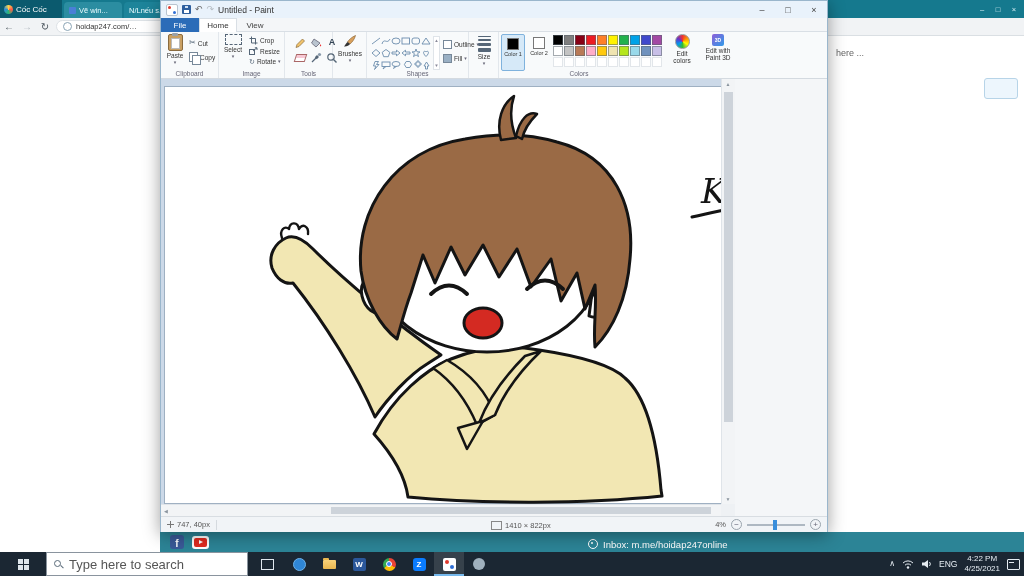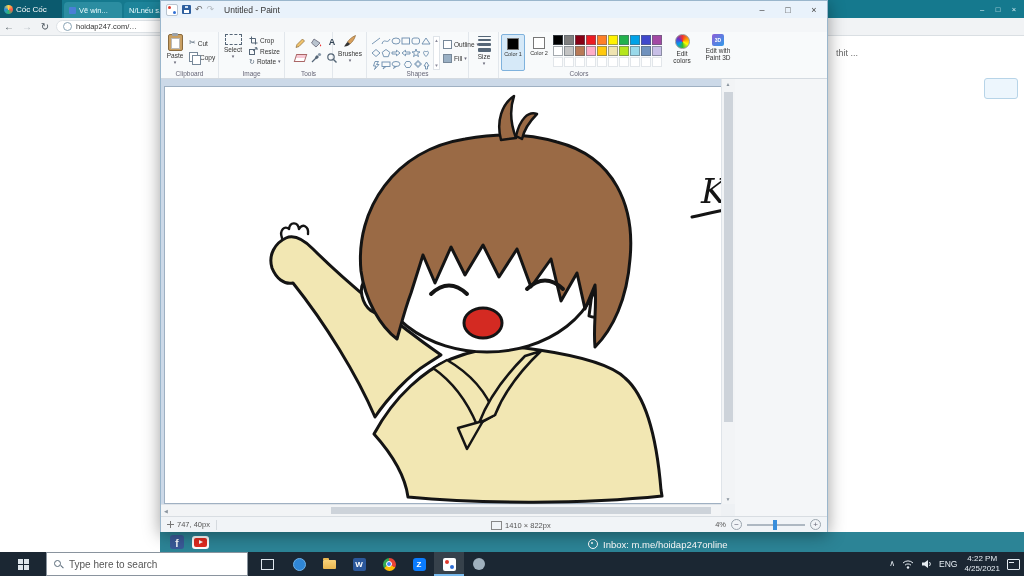--- a/index.html
+++ b/index.html
@@ -37,21 +37,21 @@
   .paint{left:160px;top:0;width:668px;height:532px;background:#f4f6f8;border:1px solid #9ab6cc;box-sizing:border-box;box-shadow:0 3px 16px rgba(0,0,0,.38);}
   .ptitle{left:0;top:0;width:100%;height:17px;background:#e9f2fb;gap:4px;padding-left:5px;box-sizing:border-box;}
   .i-paintapp{width:10px;height:10px;border-radius:2px;background:#fff;border:1px solid #b8c4d0;position:relative;flex:0 0 auto;}
   .i-paintapp::before{content:"";position:absolute;left:1px;top:1px;width:3px;height:3px;border-radius:50%;background:#e03a2e;}
   .i-paintapp::after{content:"";position:absolute;right:1px;bottom:1px;width:3px;height:3px;border-radius:50%;background:#2f6fd6;}
   .i-save{width:9px;height:9px;background:#2e5f9e;border-radius:1px;position:relative;flex:0 0 auto;}
   .i-save::after{content:"";position:absolute;left:2px;bottom:1px;width:5px;height:3px;background:#fff;}
   .i-save::before{content:"";position:absolute;left:3px;top:1px;width:3px;height:2px;background:#cfe0f2;}
   .qat-g{font-size:9px;color:#666;line-height:1;}
   .qat-g.dis{color:#b3bac1;}
-  .ptitle-text{font-size:8.5px;color:#333;margin-left:6px;white-space:nowrap;}
+  .ptitle-text{font-size:8.5px;color:#333;margin-left:0;white-space:nowrap;}
   .wbtns{margin-left:auto;height:17px;display:flex;}
   .wbtn{width:26px;height:17px;font-size:9px;color:#444;}
   .pmenu{left:0;top:17px;width:100%;height:14px;background:#f4f6f8;border-bottom:1px solid #d9dfe5;display:flex;box-sizing:border-box;}
   .mtab{height:14px;font-size:8px;display:flex;align-items:center;justify-content:center;}
   .mtab.file{width:38px;background:#2b6cb8;color:#fff;}
   .mtab.home{width:38px;background:#fff;border:1px solid #d9dfe5;border-bottom:0;color:#333;box-sizing:border-box;}
   .mtab.view{width:36px;color:#444;}
   .pribbon{left:0;top:31px;width:100%;height:47px;background:#f8fafb;border-bottom:1px solid #d4dae0;box-sizing:border-box;}
   .grp{position:absolute;top:0;height:46px;border-right:1px solid #e2e7ec;box-sizing:border-box;}
   .grp-label{position:absolute;bottom:1px;left:0;width:100%;text-align:center;font-size:6.5px;color:#667;}
@@ -105,21 +105,21 @@
 
   
   .taskbar{left:0;top:552px;width:1024px;height:24px;background:#1b2733;color:#e6edf3;}
   .start{left:0;top:0;width:46px;height:24px;}
   .winlogo{display:grid;grid-template-columns:5px 5px;grid-auto-rows:5px;gap:1px;}
   .winlogo div{background:#dfe6ec;}
   .tsearch{left:46px;top:0;width:202px;height:24px;background:#fff;border:1px solid #8a949e;box-sizing:border-box;gap:6px;padding-left:7px;}
   .i-mag{width:9px;height:9px;position:relative;flex:0 0 auto;}
   .i-mag::before{content:"";position:absolute;left:0;top:0;width:5px;height:5px;border:1.3px solid #5a6b7a;border-radius:50%;}
   .i-mag::after{content:"";position:absolute;left:6px;top:6px;width:3.5px;height:1.3px;background:#5a6b7a;transform:rotate(45deg);}
-  .tsearch span{font-size:10px;color:#555;}
+  .tsearch span{font-size:13px;color:#555;}
   .tbi{position:absolute;top:0;width:30px;height:24px;display:flex;align-items:center;justify-content:center;}
   .tbi.active{background:rgba(255,255,255,.12);box-shadow:inset 0 -2px 0 #76b9ed;}
   .i-tv{width:11px;height:9px;border:1px solid #dfe7ee;}
   .i-cocb{width:13px;height:13px;border-radius:50%;background:#2f86d6;border:1px solid #6db2ea;box-sizing:border-box;}
   .i-folder{width:13px;height:9px;background:linear-gradient(#f8d27a,#eab74f);border-radius:1px;position:relative;}
   .i-folder::before{content:"";position:absolute;top:-2px;left:0;width:6px;height:2px;background:#eab74f;border-radius:1px 1px 0 0;}
   .i-word{width:13px;height:13px;background:#2b579a;border-radius:2px;color:#fff;font-size:8px;font-weight:bold;display:flex;align-items:center;justify-content:center;}
   .i-chrome{width:13px;height:13px;border-radius:50%;background:conic-gradient(#ea4335 0 33%,#fbbc05 0 66%,#34a853 0);position:relative;}
   .i-chrome::after{content:"";position:absolute;left:3.5px;top:3.5px;width:6px;height:6px;background:#4285f4;border:1px solid #fff;border-radius:50%;box-sizing:border-box;}
   .i-zalo{width:13px;height:13px;background:#0a7cff;border-radius:3px;color:#fff;font-size:8px;font-weight:bold;display:flex;align-items:center;justify-content:center;}
@@ -162,21 +162,21 @@
     <span class="navg">←</span>
     <span class="navg dis">→</span>
     <span class="navg">↻</span>
     <div class="abs addr f">
       <span class="i-info"></span>
       <span>hoidap247.com/…</span>
     </div>
   </div>
 
   <div class="abs bpage">
-    <div class="abs ptext">thit ...</div>
+    <div class="abs ptext">here ...</div>
     <div class="abs pwidget"></div>
   </div>
 
   <div class="abs site-footer f">
     <div class="i-fb">f</div>
     <div class="i-yt ctr">
         <div class="i-yt-in"></div>
       </div>
     <div class="abs inbox f">
       <span class="i-pin"></span>
@@ -192,20 +192,25 @@
       <span class="qat-g">↶</span>
       <span class="qat-g dis">↷</span>
       <span class="ptitle-text">Untitled - Paint</span>
       <div class="wbtns">
         <div class="wbtn ctr">–</div>
         <div class="wbtn ctr">□</div>
         <div class="wbtn ctr">×</div>
       </div>
     </div>
 
+    <div class="abs pmenu">
+      <div class="mtab file">File</div>
+      <div class="mtab home">Home</div>
+      <div class="mtab view">View</div>
+    </div>
 
     <div class="abs pribbon">
 
       <div class="grp" style="left:0;width:58px;">
         <div class="rbig" style="left:3px;width:22px;">
           <span class="i-paste"></span>
           <span>Paste</span>
           <span class="dd">▾</span>
         </div>
         <div class="rsm" style="left:28px;top:7px;">

